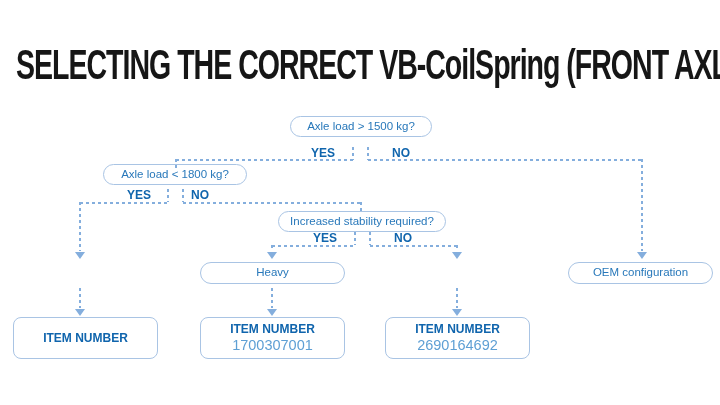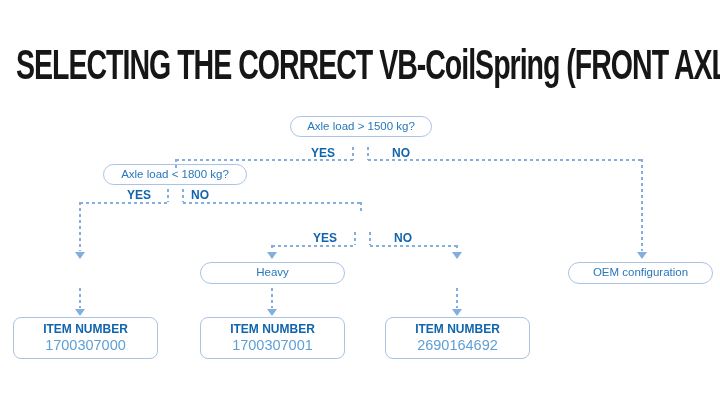--- a/index.html
+++ b/index.html
@@ -47,38 +47,40 @@
 <div class="canvas">
 
   <div class="title">SELECTING THE CORRECT VB-CoilSpring (FRONT AXLE)</div>
 
   <div class="pill" style="left:290px;top:116px;width:142px;height:21px;">
     <span>Axle load &gt; 1500 kg?</span>
   </div>
   <div class="pill" style="left:103px;top:164px;width:144px;height:21px;">
     <span>Axle load &lt; 1800 kg?</span>
   </div>
+  <div class="pill" style="left:278px;top:211px;width:168px;height:21px;">
+    <span>Increased stability required?</span>
+  </div>
 
   <div class="yn" style="left:293px;top:147px;">YES</div>
   <div class="yn" style="left:371px;top:147px;">NO</div>
   <div class="yn" style="left:109px;top:189px;">YES</div>
   <div class="yn" style="left:170px;top:189px;">NO</div>
   <div class="yn" style="left:295px;top:232px;">YES</div>
   <div class="yn" style="left:373px;top:232px;">NO</div>
 
   <div class="pill" style="left:200px;top:262px;width:145px;height:22px;">
     <span>Heavy</span>
   </div>
   <div class="pill" style="left:568px;top:262px;width:145px;height:22px;">
     <span>OEM configuration</span>
   </div>
 
   <div class="itembox" style="left:13px;top:317px;width:145px;height:42px;">
     <div class="head">ITEM NUMBER</div>
-    <div class="num">1700307000</div>
   </div>
   <div class="itembox" style="left:200px;top:317px;width:145px;height:42px;">
     <div class="head">ITEM NUMBER</div>
     <div class="num">1700307001</div>
   </div>
   <div class="itembox" style="left:385px;top:317px;width:145px;height:42px;">
     <div class="head">ITEM NUMBER</div>
     <div class="num">2690164692</div>
   </div>
 

